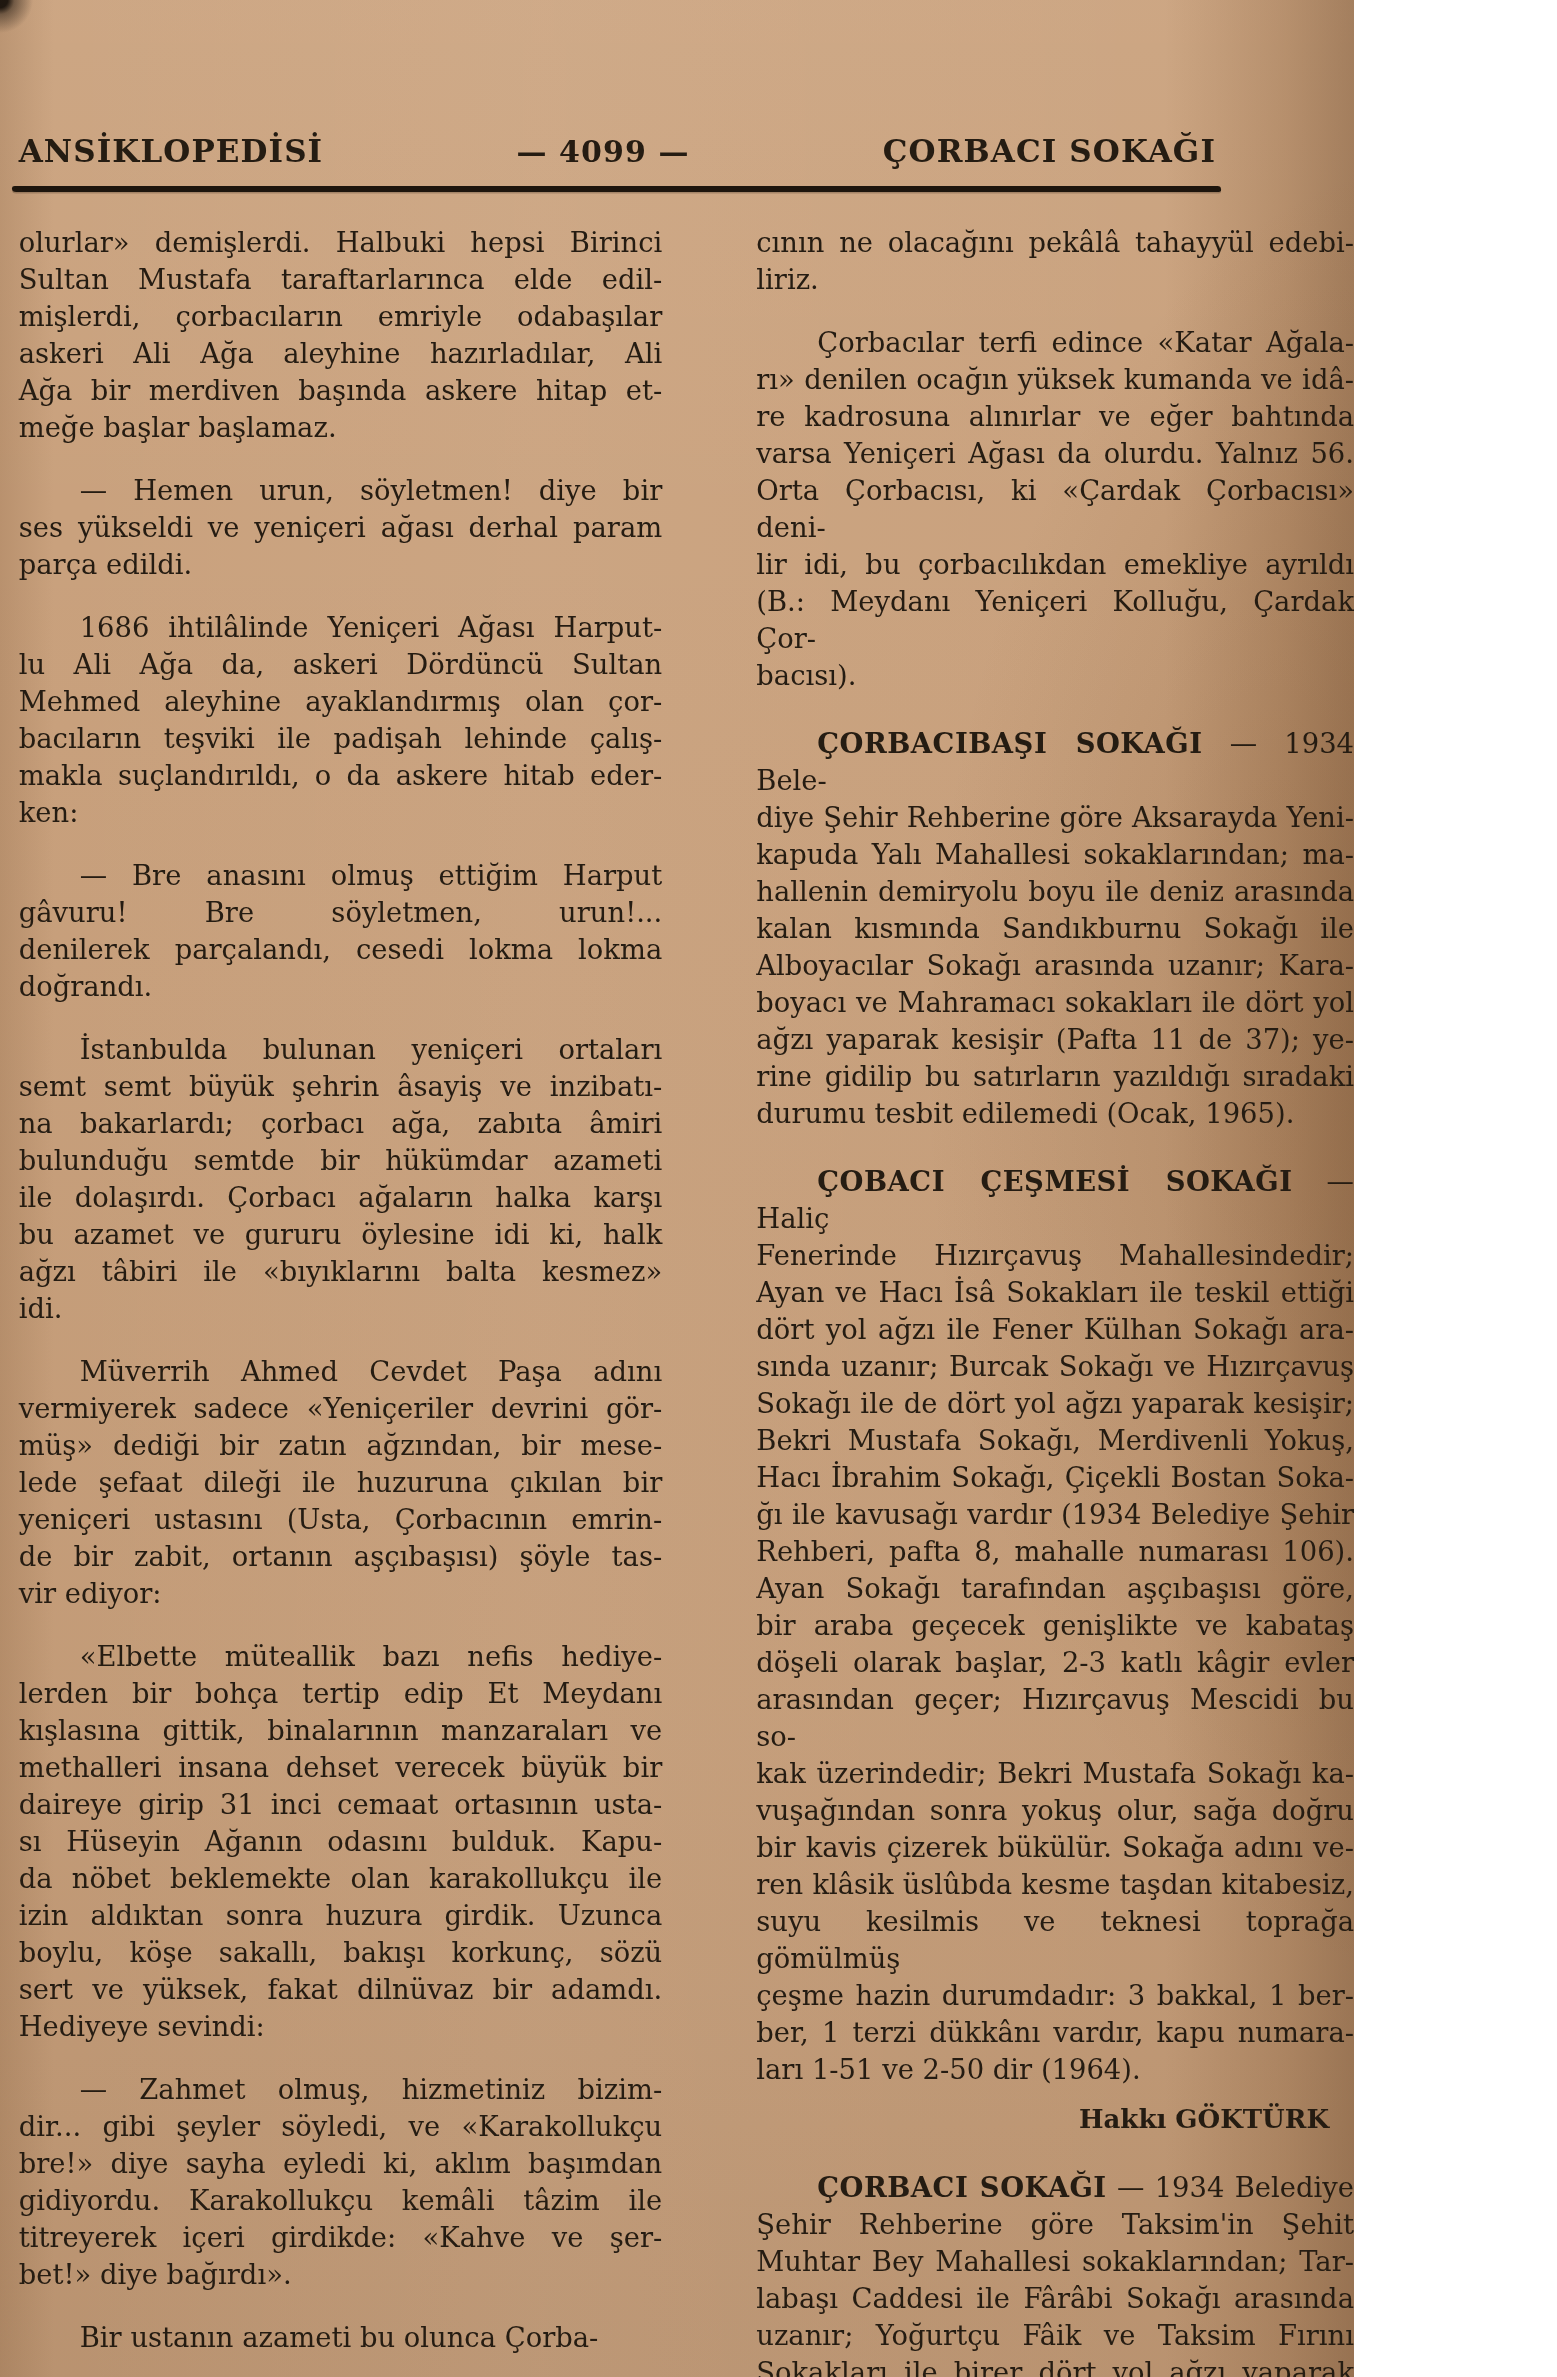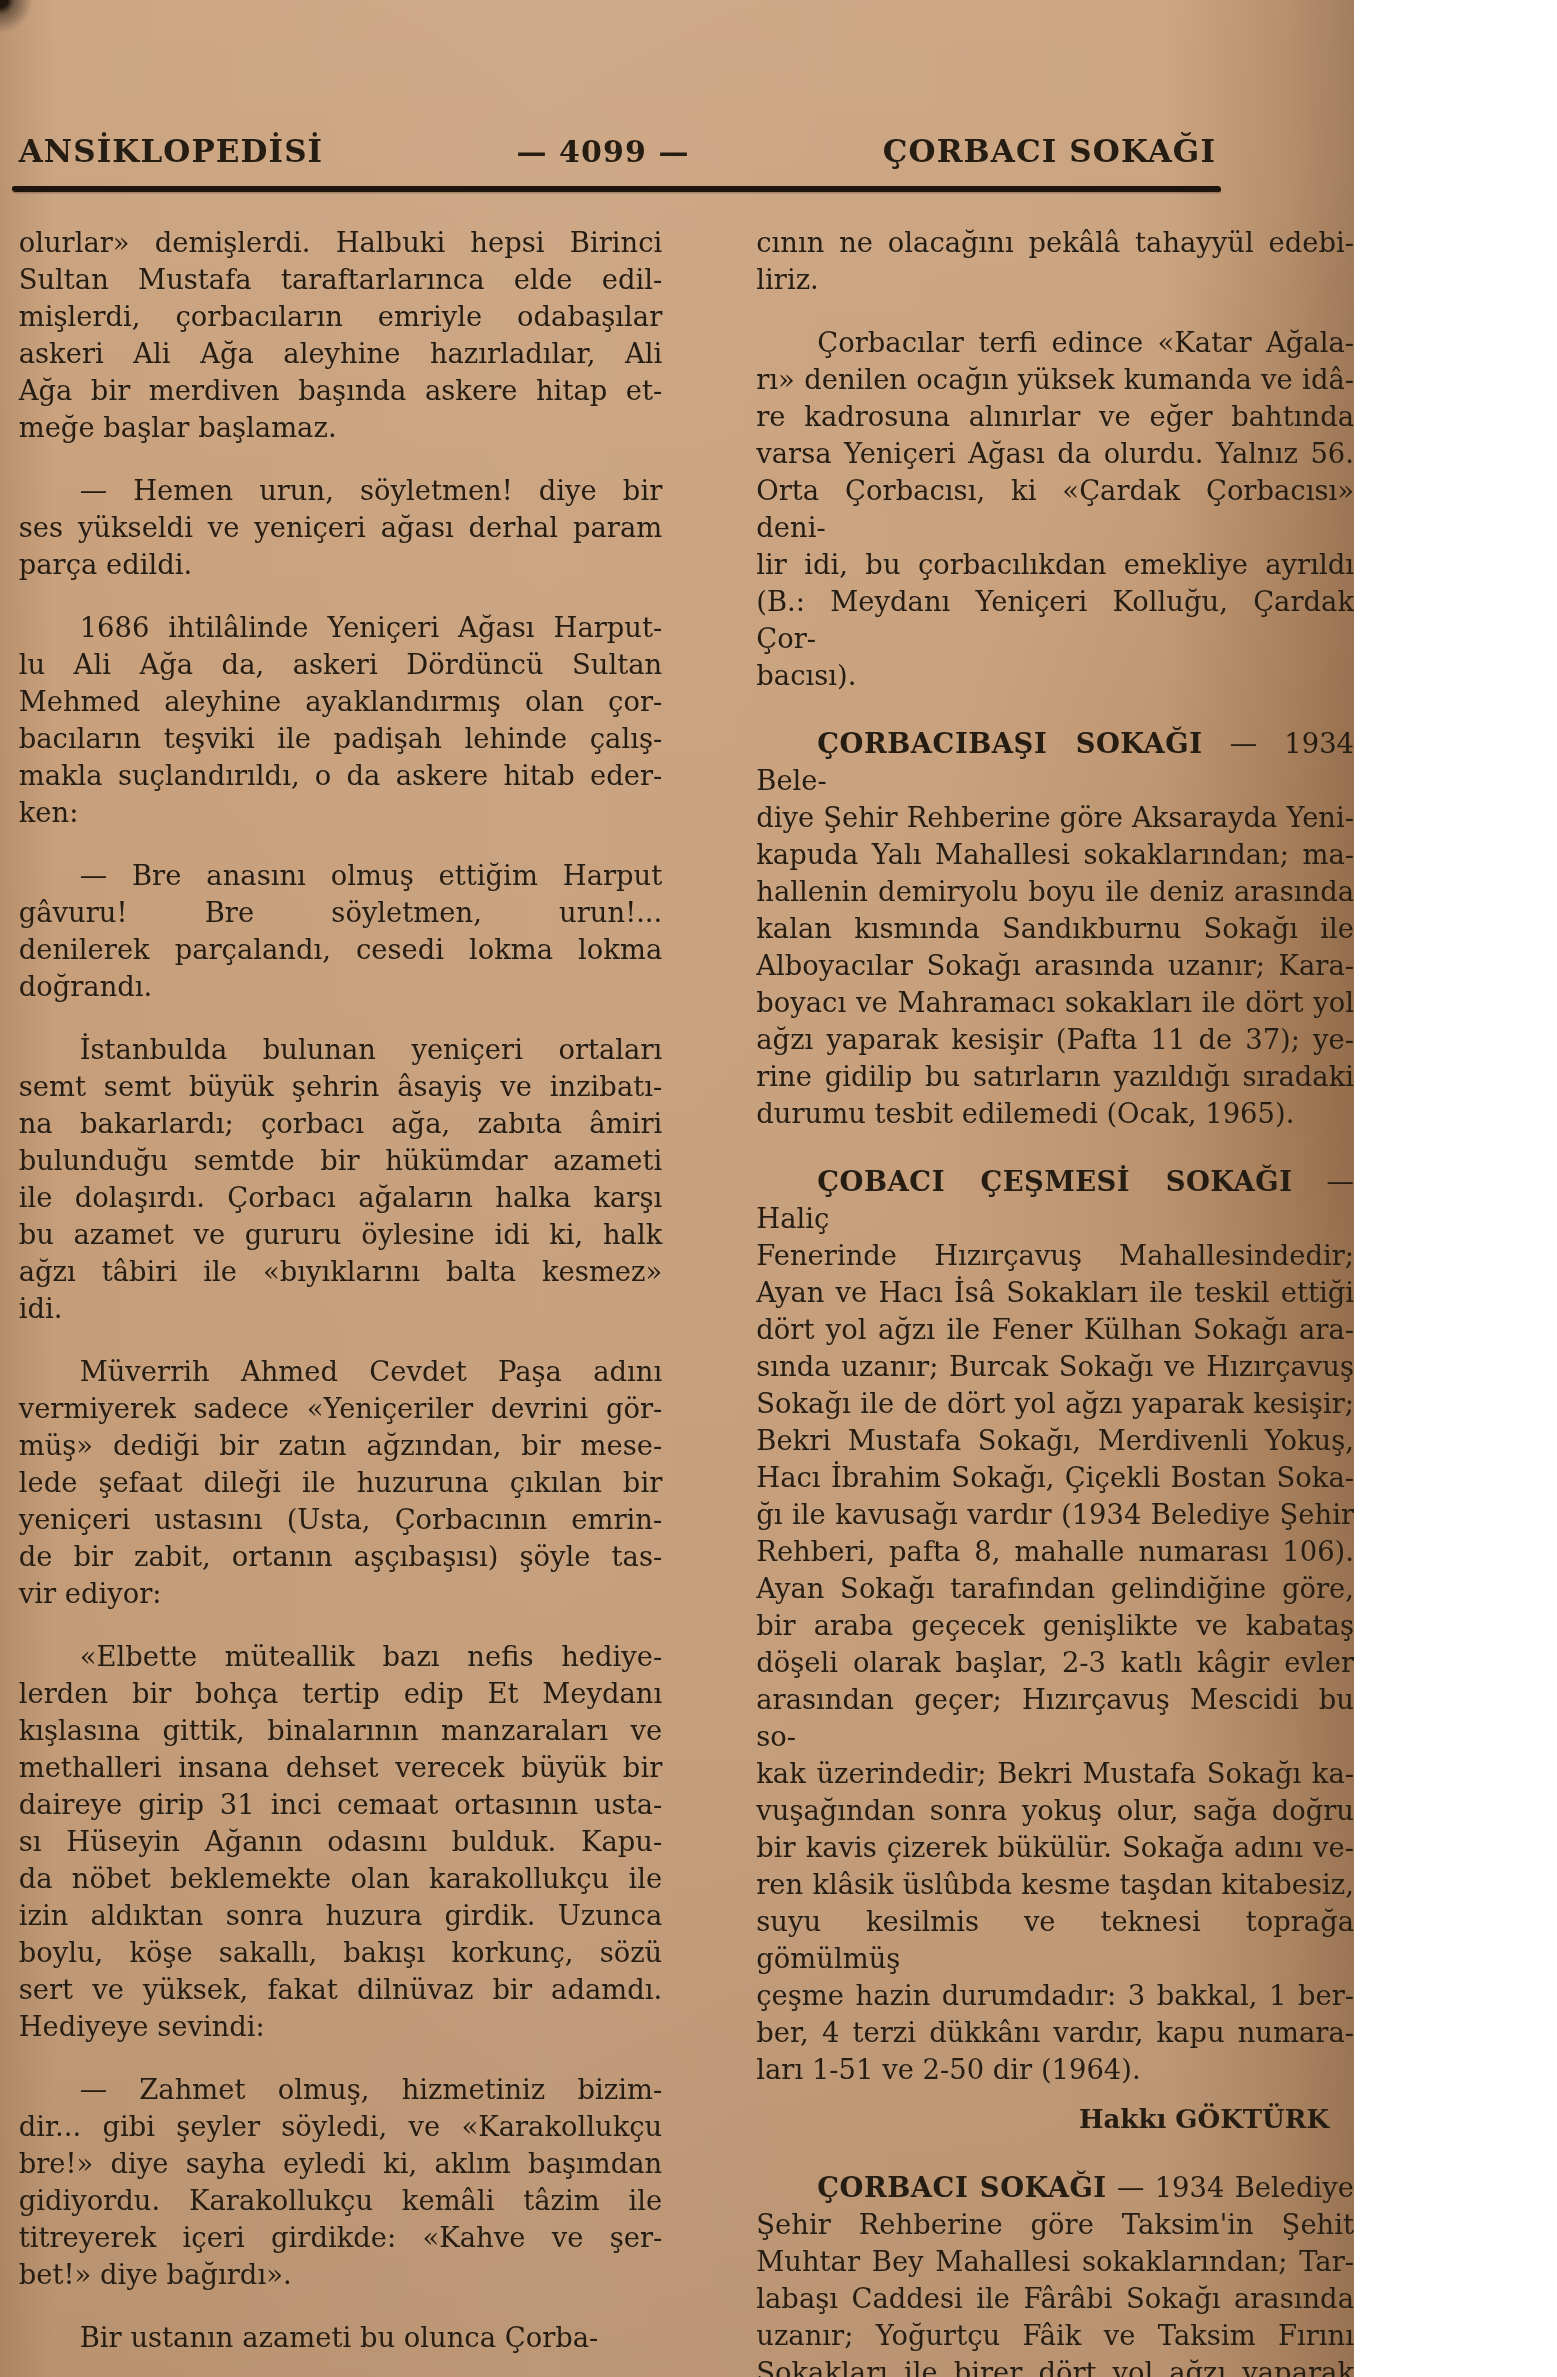--- a/index.html
+++ b/index.html
@@ -180,31 +180,31 @@
           <div class="line indent"><b>ÇOBACI ÇEŞMESİ SOKAĞI</b> —  Haliç</div>
           <div class="line">Fenerinde  Hızırçavuş   Mahallesindedir;</div>
           <div class="line">Ayan ve Hacı İsâ Sokakları ile teskil ettiği</div>
           <div class="line">dört yol ağzı ile Fener Külhan Sokağı ara-</div>
           <div class="line">sında uzanır; Burcak Sokağı ve Hızırçavuş</div>
           <div class="line">Sokağı ile de dört yol ağzı yaparak kesişir;</div>
           <div class="line">Bekri Mustafa Sokağı,  Merdivenli Yokuş,</div>
           <div class="line">Hacı İbrahim Sokağı, Çiçekli Bostan Soka-</div>
           <div class="line">ğı ile kavusağı vardır (1934 Belediye Şehir</div>
           <div class="line">Rehberi, pafta 8, mahalle numarası 106).</div>
-          <div class="line">Ayan Sokağı tarafından gelindiğine göre,</div>
+          <div class="line">Ayan Sokağı tarafından aşçıbaşısı göre,</div>
           <div class="line">bir araba geçecek genişlikte ve  kabataş</div>
           <div class="line">döşeli olarak başlar, 2-3 katlı kâgir  evler</div>
           <div class="line">arasından geçer; Hızırçavuş Mescidi bu so-</div>
           <div class="line">kak üzerindedir; Bekri Mustafa Sokağı ka-</div>
           <div class="line">vuşağından sonra yokuş olur, sağa doğru</div>
           <div class="line">bir kavis çizerek bükülür. Sokağa adını ve-</div>
           <div class="line">ren klâsik üslûbda kesme taşdan kitabesiz,</div>
           <div class="line">suyu kesilmis ve teknesi toprağa gömülmüş</div>
           <div class="line">çeşme hazin durumdadır: 3 bakkal, 1 ber-</div>
-          <div class="line">ber, 4 terzi dükkânı vardır, kapu numara-</div>
+          <div class="line">ber, 1 terzi dükkânı vardır, kapu numara-</div>
           <div class="line last">ları 1-51 ve 2-50 dir (1964).</div>
         </div>
         <div class="para signature">
           <div class="line last">Hakkı GÖKTÜRK</div>
         </div>
         <div class="para entry">
           <div class="line indent"><b>ÇORBACI SOKAĞI</b> —  1934 Belediye</div>
           <div class="line">Şehir Rehberine göre Taksim'in  Şehit</div>
           <div class="line">Muhtar Bey Mahallesi sokaklarından; Tar-</div>
           <div class="line">labaşı Caddesi ile Fârâbi Sokağı arasında</div>

